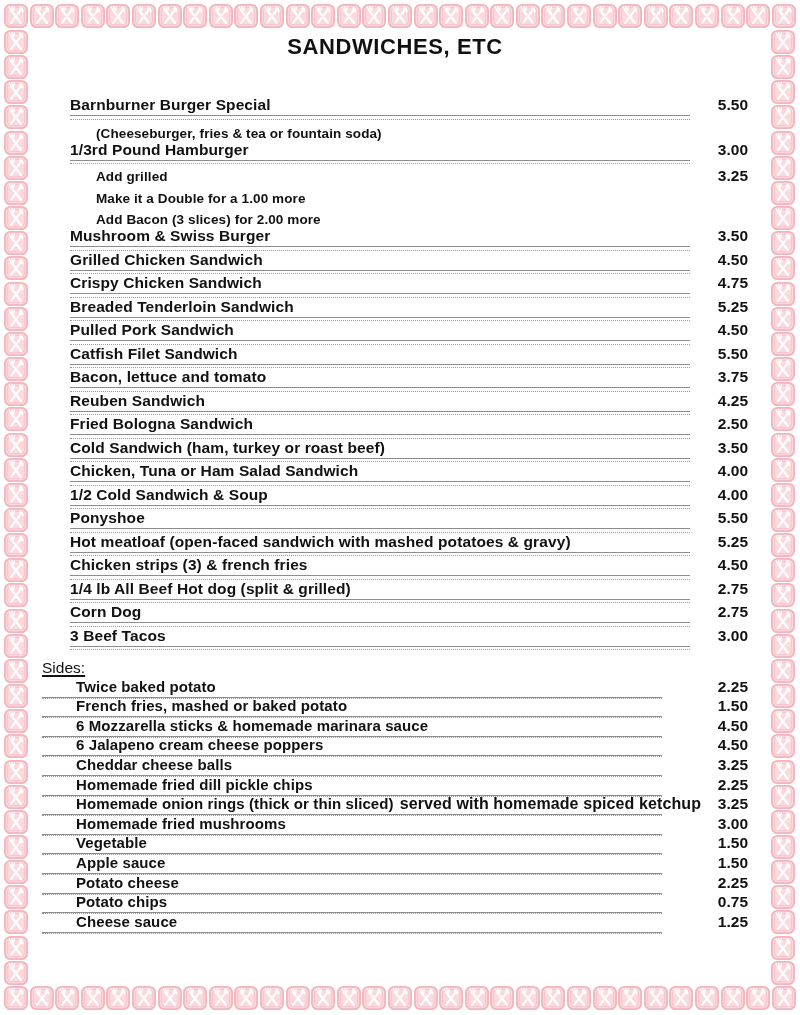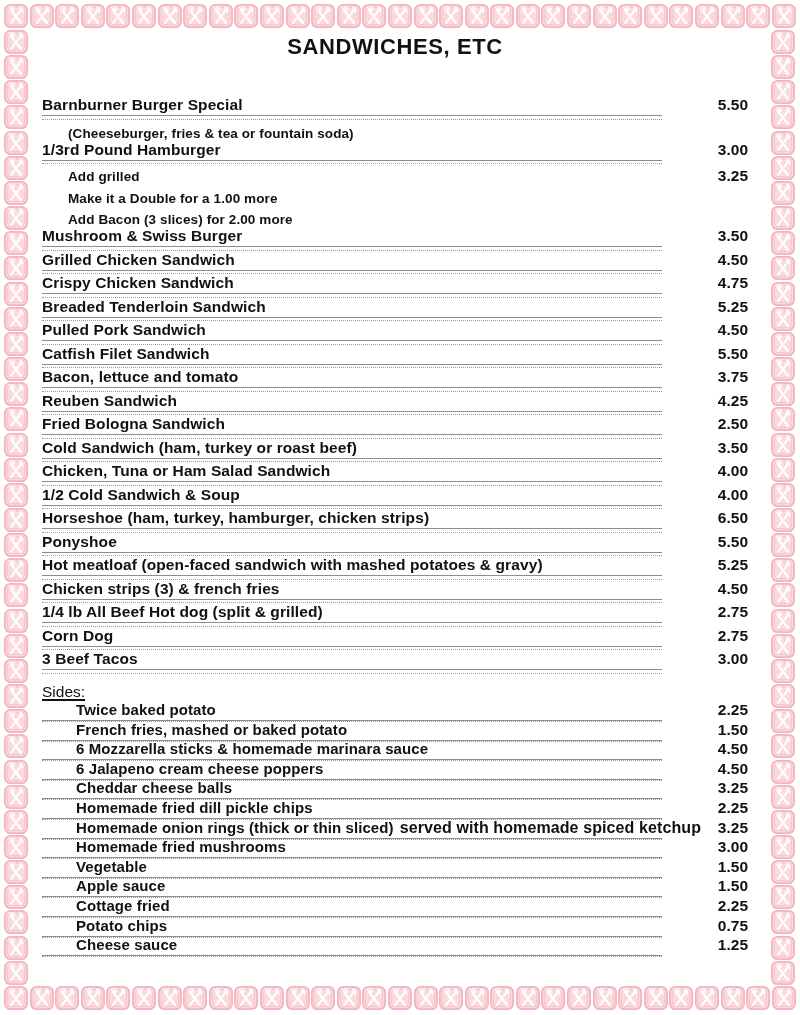--- a/index.html
+++ b/index.html
@@ -23,21 +23,21 @@
 
   
   .content { position: absolute; left: 42px; top: 30px; width: 706px; }
   .title {
     margin: 4px 0 0 0;
     text-align: center;
     font-size: 22px;
     font-weight: bold;
     letter-spacing: 0.6px;
   }
-  #main-items { margin-top: 36px; }
+  #main-items { margin-top: 36px; margin-left: 28px; }
 
   .row { display: flex; flex-direction: column; justify-content: flex-end; }
   .row.main { height: 23.5px; }
   .row.sub  { height: 21px; }
   .row.side { height: 19.6px; }
 
   .row-line { display: flex; justify-content: space-between; align-items: baseline; }
   .name { font-size: 15.5px; font-weight: bold; letter-spacing: 0.1px; white-space: nowrap; }
   .row.sub .name { font-size: 13.5px; padding-left: 26px; }
   .row.side .name { font-size: 15px; padding-left: 34px; }
@@ -1847,27 +1847,20 @@
         </div>
         <div class="row main">
           <div class="row-line">
             <span class="name">1/2 Cold Sandwich &amp; Soup</span>
             <span class="price">4.00</span>
           </div>
           <div class="rule"></div>
         </div>
         <div class="row main">
           <div class="row-line">
-            <span class="name">Horseshoe (ham, turkey, hamburger, chicken strips)</span>
-            <span class="price">6.50</span>
-          </div>
-          <div class="rule"></div>
-        </div>
-        <div class="row main">
-          <div class="row-line">
             <span class="name">Ponyshoe</span>
             <span class="price">5.50</span>
           </div>
           <div class="rule"></div>
         </div>
         <div class="row main">
           <div class="row-line">
             <span class="name">Hot meatloaf (open-faced sandwich with mashed potatoes &amp; gravy)</span>
             <span class="price">5.25</span>
           </div>
@@ -1971,21 +1964,21 @@
         </div>
         <div class="row side">
           <div class="row-line">
             <span class="name">Apple sauce</span>
             <span class="price">1.50</span>
           </div>
           <div class="rule"></div>
         </div>
         <div class="row side">
           <div class="row-line">
-            <span class="name">Cottage fried</span>
+            <span class="name">Potato cheese</span>
             <span class="price">2.25</span>
           </div>
           <div class="rule"></div>
         </div>
         <div class="row side">
           <div class="row-line">
             <span class="name">Potato chips</span>
             <span class="price">0.75</span>
           </div>
           <div class="rule"></div>

